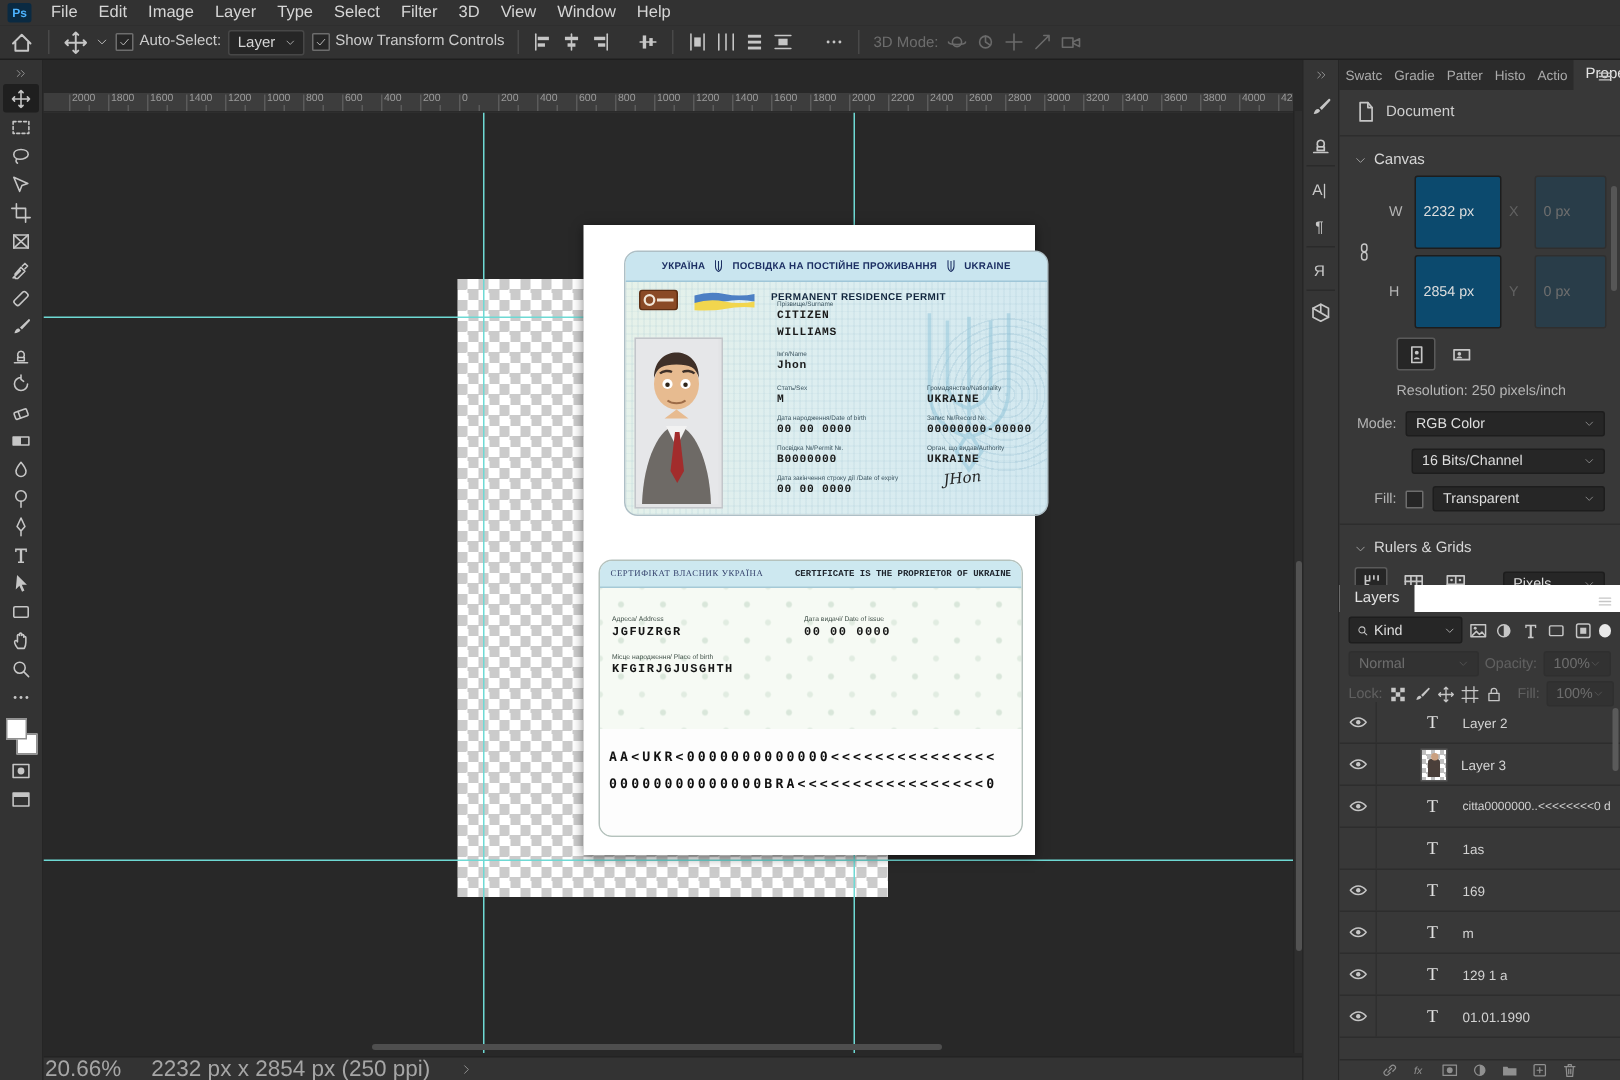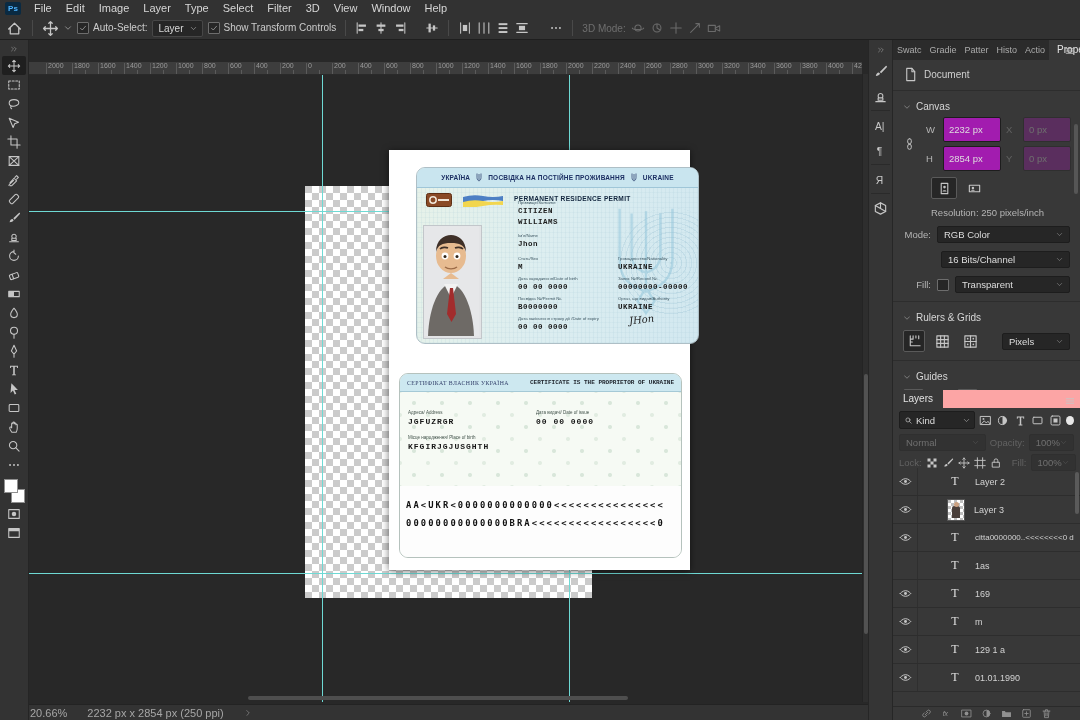--- a/index.html
+++ b/index.html
@@ -98,59 +98,59 @@
       letter-spacing:1px;color:#161616;z-index:5;white-space:nowrap}
   #mrz{position:absolute;left:0;right:0;top:112px;bottom:0;background:#fdfdfd;z-index:6;padding:10px 6px 0 6px;box-sizing:border-box}
   .mrz-line{font-family:"DejaVu Sans Mono",monospace;font-weight:bold;font-size:8.8px;letter-spacing:2.1px;
             color:#101010;white-space:nowrap;line-height:18px}
   
   #vscroll{position:absolute;left:862px;top:74px;width:6px;height:628px;background:#2e2e2e;border-left:1px solid #242424;z-index:8;box-sizing:border-box}
   #vscroll .thumb{position:absolute;left:1px;width:4px;top:300px;height:260px;background:#525252;border-radius:2px}
   #hscroll{position:absolute;left:28px;top:695px;width:834px;height:7px;z-index:8}
   #hscroll .thumb{position:absolute;left:220px;top:1px;width:380px;height:4px;background:#4e4e4e;border-radius:2px}
   #statusbar{position:absolute;left:0;top:704px;width:868px;height:16px;background:#333333;border-top:1px solid #232323;
-             display:flex;align-items:center;gap:20px;padding-left:30px;box-sizing:border-box;font-size:11px;color:#a6a6a6;z-index:9}
+             display:flex;align-items:center;gap:20px;padding-left:30px;box-sizing:border-box;font-size:15px;color:#a6a6a6;z-index:9}
   #statusbar svg{width:8px;height:8px;opacity:.7}
   
   #stripdock{position:absolute;left:868px;top:40px;width:25px;height:680px;background:#353535;border-left:1px solid #262626;
              border-right:1px solid #262626;z-index:30;box-sizing:border-box}
   #stripdock .tb-collapse{margin-top:3px}
   .strip-icon{width:21px;height:22px;margin:3px auto;display:flex;align-items:center;justify-content:center}
   .strip-icon svg{width:15px;height:15px}
   .strip-sep{height:1px;background:#2a2a2a;margin:2px 2px}
   
   #rightdock{position:absolute;left:893px;top:40px;width:187px;height:680px;background:#383838;z-index:30;font-size:10px;color:#cfcfcf}
   #ptabs{position:relative;height:20px;background:#2b2b2b;display:flex;align-items:flex-end}
   .ptab{padding:0 4px;font-size:9px;color:#ababab;line-height:20px;white-space:nowrap}
   .ptab.active{background:#383838;color:#e4e4e4;padding:0 8px;font-size:10px}
   .pmenu{position:absolute;right:4px;top:5px;width:12px;height:12px}
   .pmenu svg{width:12px;height:12px}
   .prow{display:flex;align-items:center;gap:6px;padding:4px 10px}
   .phead{display:flex;align-items:center;gap:5px;padding:6px 10px 3px}
   .phead svg{width:8px;height:8px;opacity:.8}
   .phead span{font-size:10px;color:#d6d6d6}
   .pdivider{height:1px;background:#2d2d2d;margin:4px 0}
-  .fieldbox{background:#a21caf;border:1px solid #1d1d1d;border-radius:2px;height:15px;display:flex;align-items:center;
-            padding:4px 5px;color:#dedede;font-size:9.5px;box-sizing:content-box}
+  .fieldbox{background:#0c4a6e;border:1px solid #1d1d1d;border-radius:2px;height:15px;display:flex;align-items:center;
+            padding:16px 5px;color:#dedede;font-size:9.5px;box-sizing:content-box}
   .ddown{background:#262626;border:1px solid #1d1d1d;border-radius:2px;height:15px;display:flex;align-items:center;
          justify-content:space-between;padding:0 6px;color:#dedede;font-size:9.5px}
   .ddown svg{width:7px;height:7px;opacity:.75}
   .plabel{color:#b5b5b5;font-size:9.5px}
   .iconbtn{width:24px;height:20px;display:flex;align-items:center;justify-content:center;border:1px solid transparent;border-radius:2px}
   .iconbtn svg{width:15px;height:15px}
   .iconbtn.active{background:#262626;border-color:#5a5a5a}
   .disabled{opacity:.32}
   #props{position:absolute;left:0;top:20px;right:0;height:330px;overflow:hidden}
   #props .sb{position:absolute;right:2px;top:64px;width:4px;height:70px;background:#565656;border-radius:2px}
   .wh-grid{display:grid;grid-template-columns:18px 12px 58px 12px 48px;align-items:center;gap:4px 5px;padding:2px 10px}
   .wh-grid .lk{grid-row:1 / span 2}
   .wh-grid .lk svg{width:13px;height:26px}
   
   #layersec{position:absolute;left:0;top:350px;right:0;bottom:0;background:#383838}
-  #ltabrow{position:relative;height:18px;background:#fca5a5}
+  #ltabrow{position:relative;height:18px;background:#ffffff}
   .ltab{display:inline-block;background:#383838;color:#e2e2e2;font-size:10px;line-height:18px;padding:0 10px}
   .lfilter{display:flex;align-items:center;gap:3px;padding:3px 6px}
   .kindbox{width:72px;height:16px;background:#262626;border:1px solid #1d1d1d;border-radius:2px;display:flex;
            align-items:center;gap:3px;padding:0 4px;font-size:9.5px;color:#dedede}
   .kindbox svg{width:9px;height:9px}
   .fic{width:16px;height:16px;display:flex;align-items:center;justify-content:center}
   .fic svg{width:13px;height:13px}
   .ftoggle{margin-left:auto;width:9px;height:9px;border-radius:50%;background:#e8e8e8}
   .lrow2{display:flex;align-items:center;gap:4px;padding:2px 6px}
   .lrow3{display:flex;align-items:center;gap:4px;padding:1px 6px 3px}

